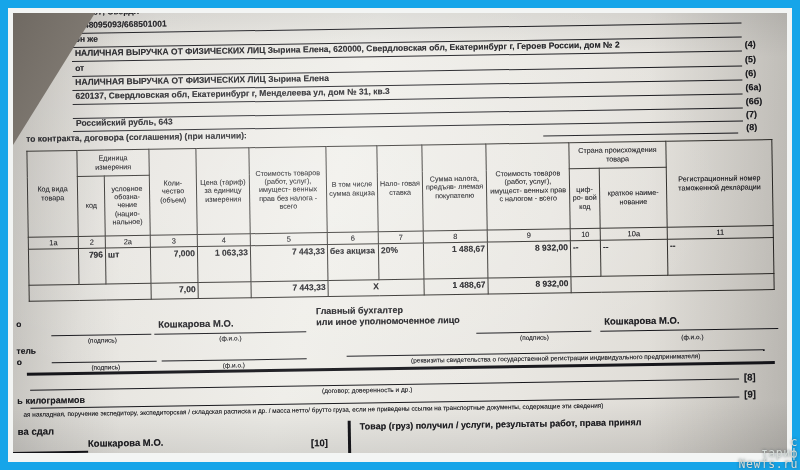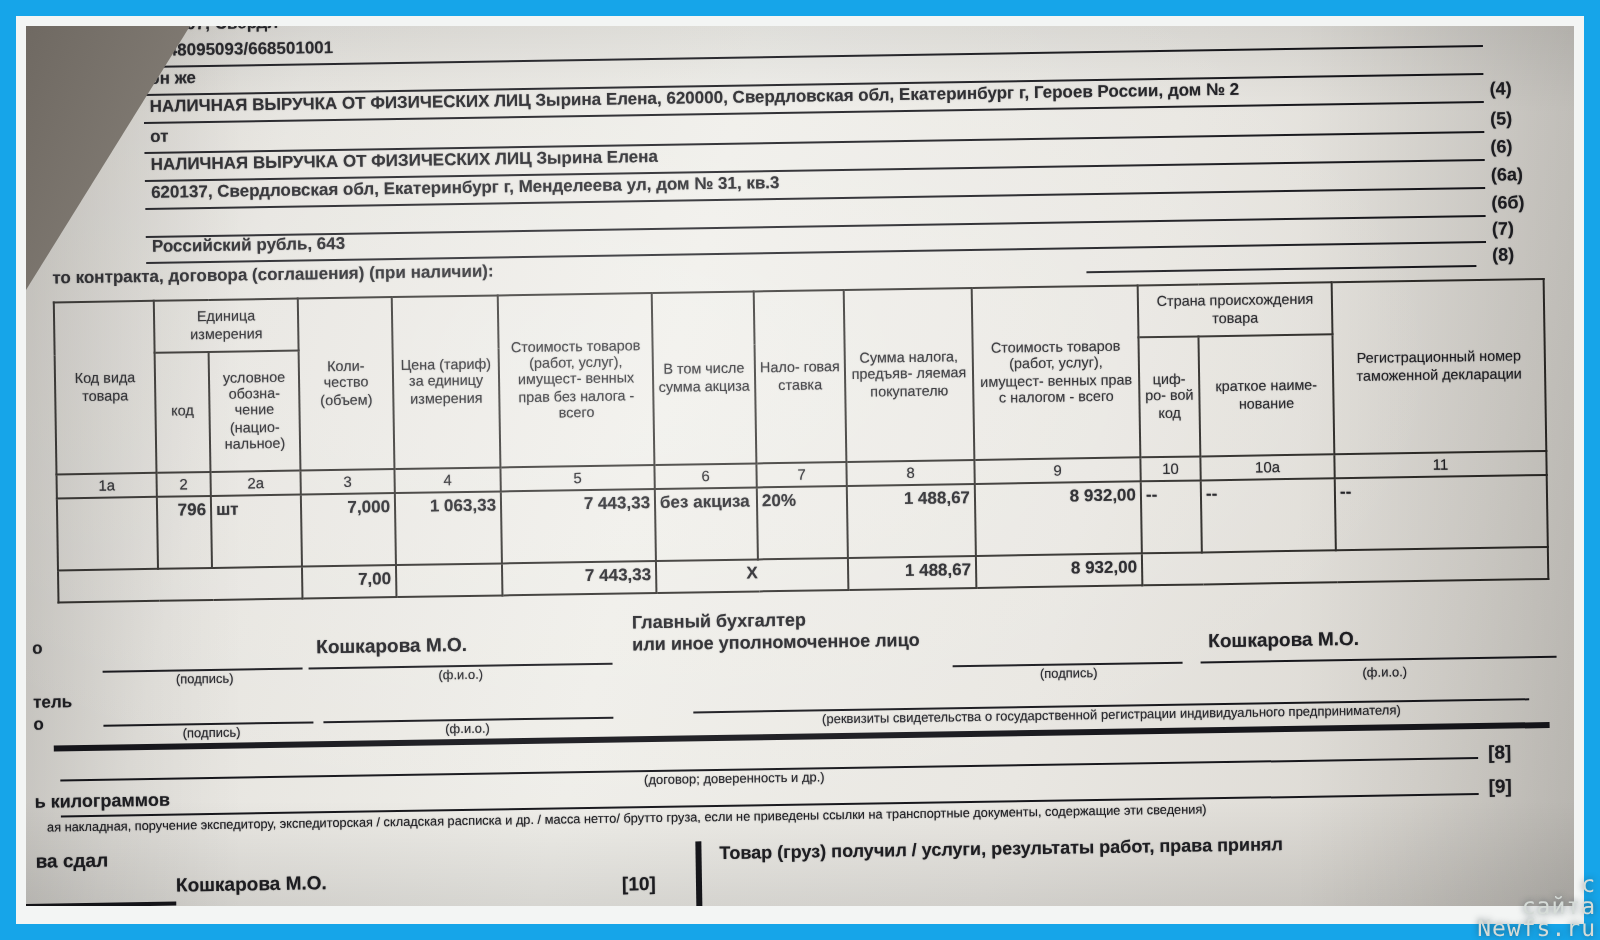--- a/index.html
+++ b/index.html
@@ -209,16 +209,16 @@
         <div class="txt b" style="left:344px;top:413px;font-size:9px">Товар (груз) получил / услуги, результаты работ, права принял</div>
 
       </div>
     </div>
     <div class="corner-wedge"></div>
     <div class="light-overlay"></div>
   </div>
 
   <div class="wm">
     <div>с</div>
-    <div>сайта</div>
+    <div>тариф</div>
     <div>Newfs.ru</div>
   </div>
 </div>
 
 </body></html>

